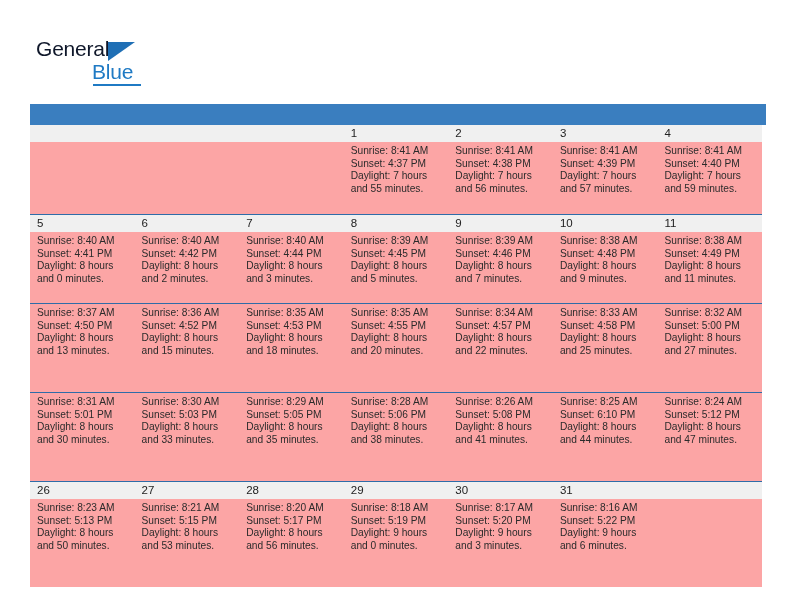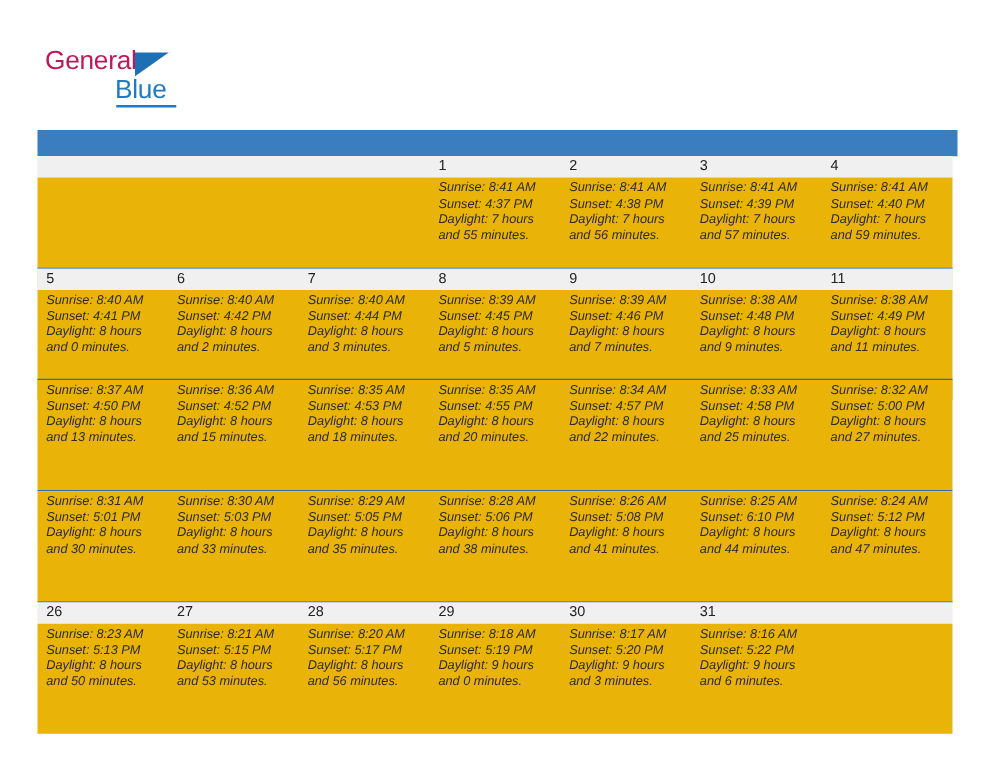--- a/index.html
+++ b/index.html
@@ -29,21 +29,21 @@
     left: 36px;
     top: 36px;
     width: 130px;
     height: 52px;
   }
   .logo-general {
     position: absolute;
     left: 0; top: 0;
     font-size: 21px;
     letter-spacing: -0.2px;
-    color: #be185d;
+    color: #0f172a;
     font-family: "Liberation Sans", sans-serif;
     line-height: 25px;
   }
   .logo-tri {
     position: absolute;
     left: 72px;
     top: 6px;
     width: 0; height: 0;
     border-left: 27px solid #1f6fb5;
     border-bottom: 19px solid transparent;
@@ -122,22 +122,21 @@
   .week-numbers {
     display: flex;
     width: 732px;
     height: 17px;
     background: #f0f0f0;
   }
   .week-body {
     display: flex;
     width: 732px;
     height: 88px;
-    background: #eab308;
-    font-style: italic;
+    background: #fca5a5;
   }
   .num-cell {
     flex: 1 1 0;
     font-size: 11.5px;
     color: #222222;
     line-height: 17px;
     padding-left: 7px;
     overflow: hidden;
     white-space: nowrap;
   }

